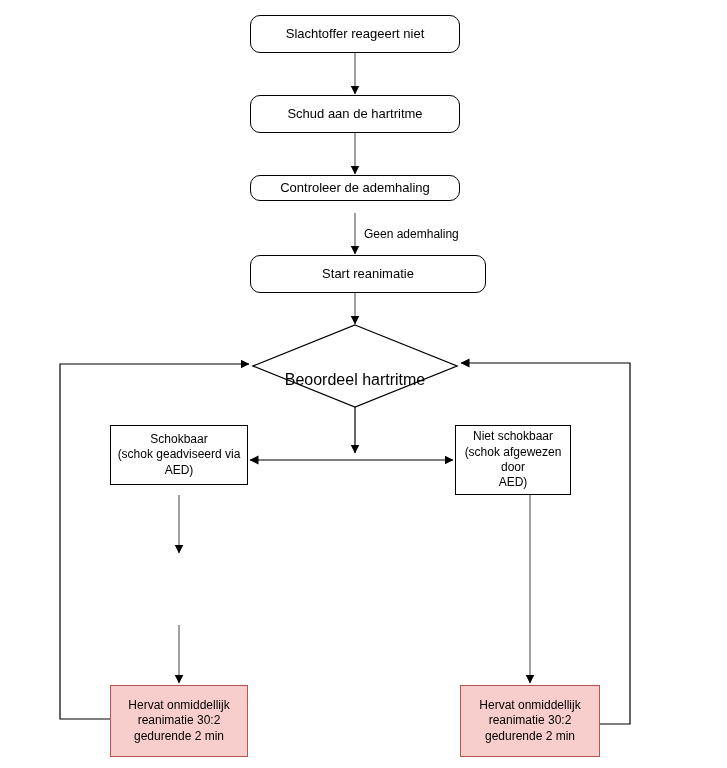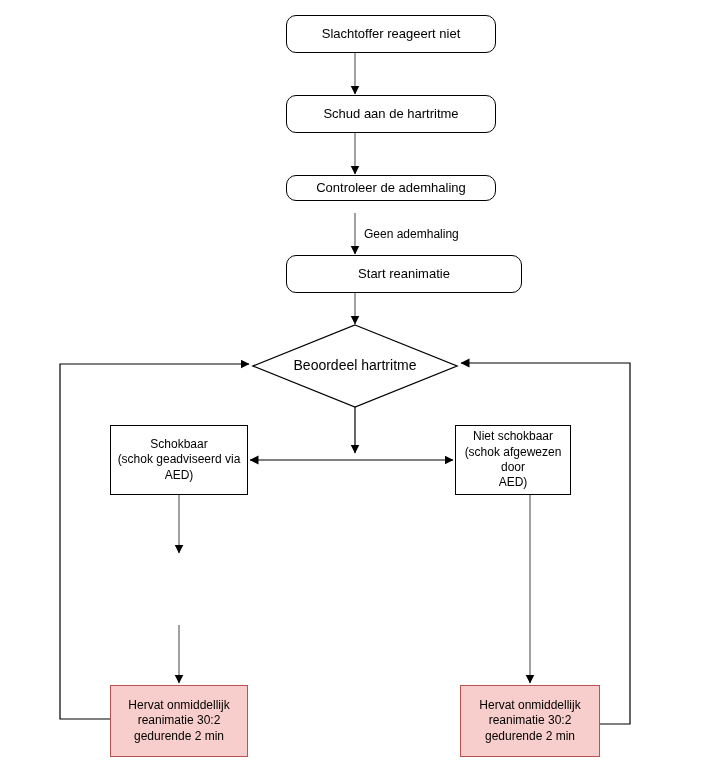--- a/index.html
+++ b/index.html
@@ -18,21 +18,21 @@
   .wire.soft{stroke:var(--connector-soft); stroke-width:1.6px;}
   .wire.hard{stroke:var(--connector); stroke-width:1.2px;}
   .diamond-shape{fill:var(--node-fill); stroke:var(--node-border); stroke-width:1.3px;}
   .node{
     position:absolute; box-sizing:border-box;
     display:flex; align-items:center; justify-content:center;
     text-align:center; white-space:pre-line; line-height:1.28;
     background:var(--node-fill); border:1px solid var(--node-border);
     font-size:12px;
   }
-  .node.rounded{border-radius:10px; font-size:13px;margin-left:36px;}
+  .node.rounded{border-radius:10px; font-size:13px;}
   .node.alert{background:var(--alert-fill); border-color:var(--alert-border);}
   .node.ghost{background:transparent; border:none;}
   .edge-label{
     position:absolute; font-size:12px; white-space:nowrap; color:var(--text);
   }
 </style>
 </head>
 <body>
 
 <div class="canvas">
@@ -68,23 +68,23 @@
   <div class="node rounded" style="left:250px;top:15px;width:210px;height:38px">Slachtoffer reageert niet</div>
 
   <div class="node rounded" style="left:250px;top:95px;width:210px;height:38px">Schud aan de hartritme</div>
 
   <div class="node rounded" style="left:250px;top:175px;width:210px;height:26px">Controleer de ademhaling</div>
 
   <div class="edge-label" style="left:364px;top:227px">Geen ademhaling</div>
 
   <div class="node rounded" style="left:250px;top:255px;width:236px;height:38px">Start reanimatie</div>
 
-  <div class="node ghost" style="left:253px;top:325px;width:204px;height:82px;font-size:14px">Beoordeel hartritme</div>
+  <div class="node ghost" style="left:253px;top:339px;width:204px;height:82px;font-size:16px">Beoordeel hartritme</div>
 
-  <div class="node" style="left:110px;top:425px;width:138px;height:70px">Schokbaar
+  <div class="node" style="left:110px;top:425px;width:138px;height:60px">Schokbaar
 (schok geadviseerd via
 AED)</div>
 
   <div class="node" style="left:455px;top:425px;width:116px;height:70px">Niet schokbaar
 (schok afgewezen door
 AED)</div>
 
 
   <div class="node alert" style="left:110px;top:685px;width:138px;height:72px">Hervat onmiddellijk
 reanimatie 30:2

